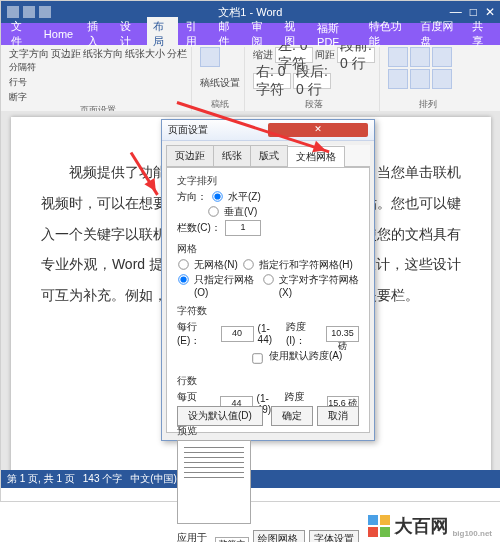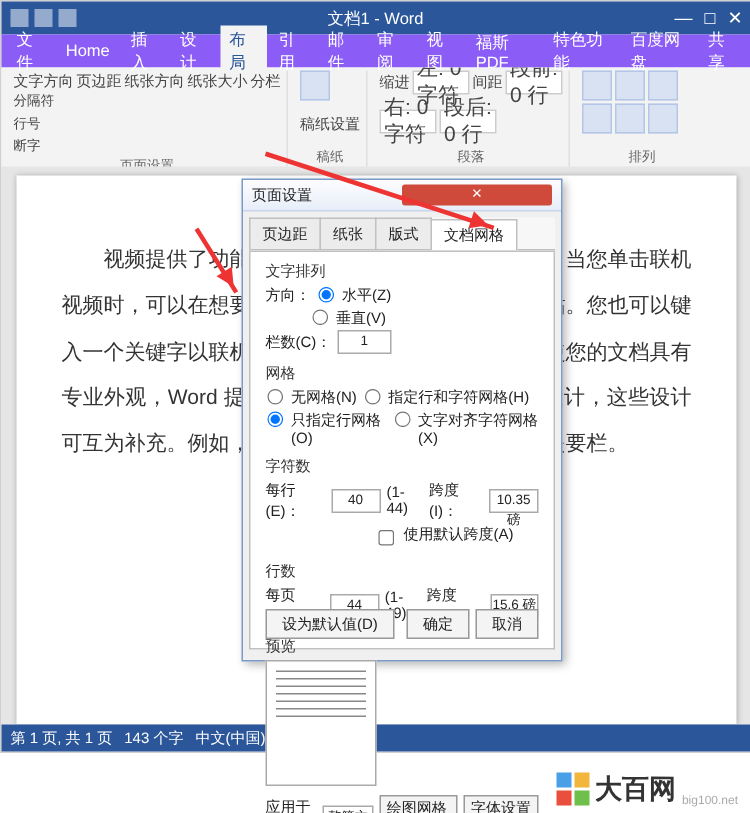--- a/index.html
+++ b/index.html
@@ -14,21 +14,21 @@
 .rtab.active{background:#f3f3f3;color:#2b579a}
 .rtab.share{margin-left:auto}
 .ribbon{height:64px;background:#f3f3f3;border-bottom:1px solid #d0d0d0;display:flex;padding:2px 4px;gap:4px;overflow:hidden}
 .rgroup{display:flex;flex-direction:column;justify-content:space-between;border-right:1px solid #e0e0e0;padding:0 4px;font-size:10px;color:#444}
 .rgroup-row{display:flex;gap:2px;align-items:center}
 .ricon{width:18px;height:18px;background:#d9e2f3;border:1px solid #b4c6e7}
 .rgroup-label{text-align:center;font-size:9px;color:#666}
 .spin{width:32px;height:14px;border:1px solid #ccc;background:#fff;font-size:14px;display:inline-flex;align-items:center;padding:0 2px}
 .doc-area{position:absolute;top:110px;left:0;right:0;bottom:18px;background:#e6e6e6;display:flex;justify-content:center;overflow:hidden}
 .page{margin-top:6px;width:420px;background:#fff;box-shadow:0 0 4px rgba(0,0,0,.3);padding:40px 30px;font-size:14px;line-height:2.2;color:#333;text-align:justify}
-.statusbar{position:absolute;bottom:0;left:0;right:0;height:18px;background:#2b579a;color:#fff;font-size:10px;display:flex;align-items:center;padding:0 6px;gap:8px}
+.statusbar{position:absolute;bottom:13px;left:0;right:0;height:18px;background:#2b579a;color:#fff;font-size:10px;display:flex;align-items:center;padding:0 6px;gap:8px}
 
 .dialog{position:absolute;left:160px;top:118px;width:212px;height:320px;background:#f0f0f0;border:1px solid #7a9ac7;box-shadow:2px 2px 6px rgba(0,0,0,.3);font-size:10px;color:#222;z-index:5}
 .dlg-head{height:20px;background:linear-gradient(#fdfdfe,#e7eef9);border-bottom:1px solid #c8d4ea;display:flex;align-items:center;padding:0 6px}
 .dlg-head span{flex:1}
 .dlg-close{width:34px;height:14px;background:#d04a3c;color:#fff;text-align:center;line-height:13px;font-size:9px;border-radius:2px;cursor:pointer}
 .dlg-tabs{display:flex;background:#f7f7f7;border-bottom:1px solid #c0c0c0;margin:4px 4px 0}
 .dlg-tab{padding:3px 8px;border:1px solid #c0c0c0;border-bottom:none;background:#ececec;margin-right:-1px;cursor:pointer}
 .dlg-tab.active{background:#fff;position:relative;top:1px}
 .dlg-body{padding:6px 10px;background:#fff;border:1px solid #c0c0c0;margin:0 4px;height:252px;position:relative}
 .grp{margin-bottom:6px}
@@ -45,21 +45,21 @@
 .arrow1::after{content:"";position:absolute;right:-2px;top:-5px;border:6px solid transparent;border-left:12px solid #e33}
 .arrow2{left:130px;top:150px;width:50px;height:3px;transform:rotate(58deg);transform-origin:left center}
 .arrow2::after{content:"";position:absolute;right:-2px;top:-5px;border:6px solid transparent;border-left:12px solid #e33}
 
 .brand{position:absolute;right:8px;bottom:4px;display:flex;align-items:center;gap:4px;font-size:18px;font-weight:bold;color:#333;z-index:20}
 .brand-logo{display:grid;grid-template-columns:10px 10px;grid-template-rows:10px 10px;gap:2px}
 .brand-logo span:nth-child(1){background:#4aa0e6}
 .brand-logo span:nth-child(2){background:#f2b63c}
 .brand-logo span:nth-child(3){background:#e94f3c}
 .brand-logo span:nth-child(4){background:#6fbf4b}
-.brand small{font-size:8px;color:#aaa;align-self:flex-end;font-weight:normal}
+.brand small{font-size:8px;color:#aaa;align-self:flex-end;font-weight:bold}
 input[type=radio]{margin:0 2px 0 0;transform:scale(.8)}
 </style>
 </head>
 <body>
 
 <div class="win">
   <div class="titlebar">
     <div class="tb-left">
       <span class="tb-icon"></span>
       <span class="tb-icon"></span>

